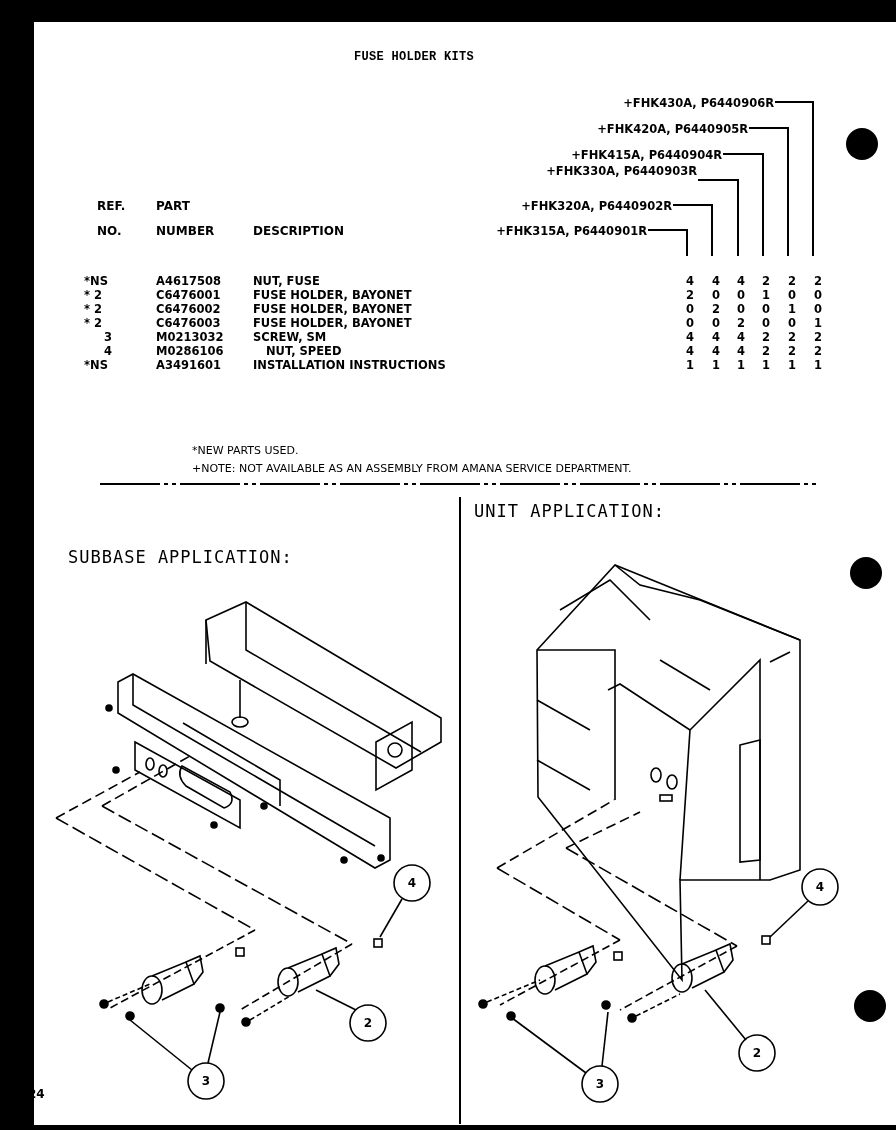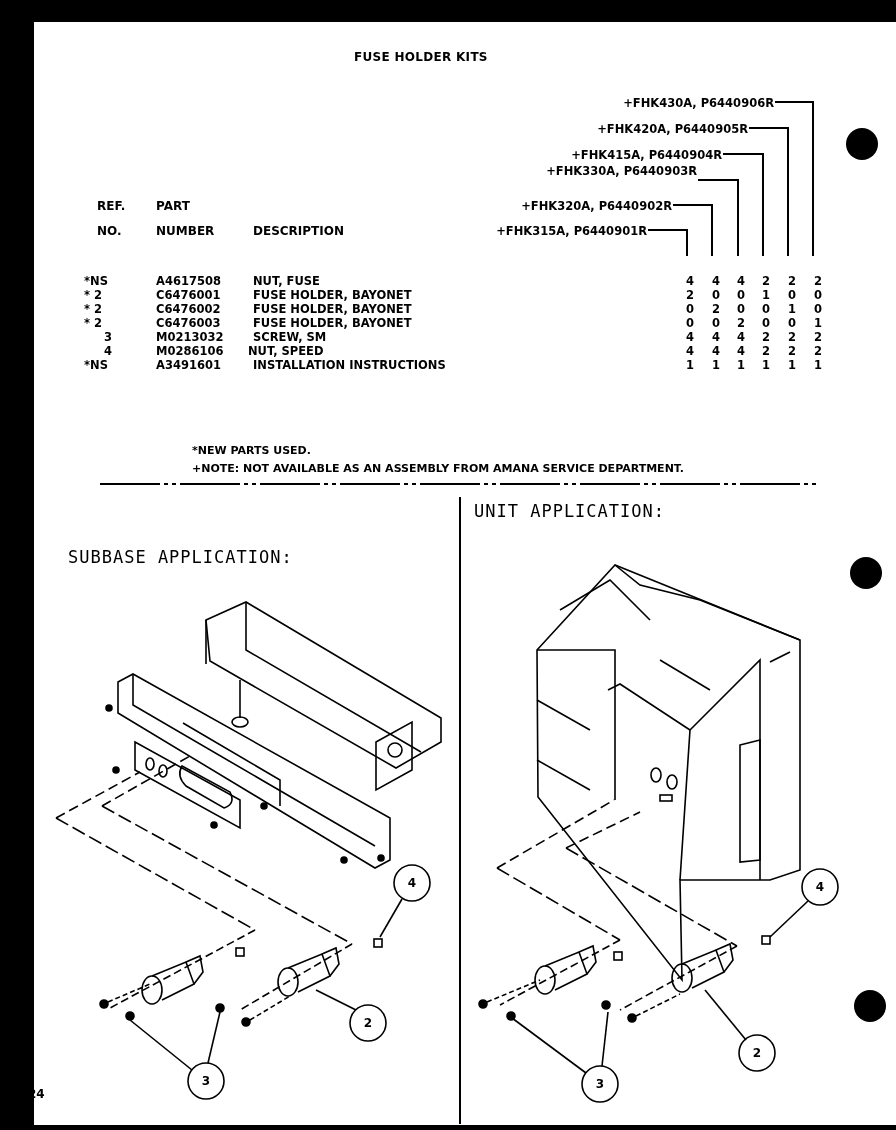--- a/index.html
+++ b/index.html
@@ -1,26 +1,26 @@
 <!DOCTYPE html>
 <html><head>
 <meta charset="utf-8">
 <style>
   html, body { margin:0; padding:0; }
   body { width:896px; height:1130px; background:#000; position:relative; overflow:hidden;
          font-family:"DejaVu Sans Mono", monospace; color:#000; }
   .page { position:absolute; left:34px; top:22px; width:862px; height:1103px; background:#fff; }
   .txt { position:absolute; font-family:"DejaVu Sans", sans-serif; font-weight:bold; font-size:11.5px; letter-spacing:0.3px; white-space:nowrap; }
-  .title { left:354px; top:50px; font-size:12px; }
+  .title { left:354px; top:50px; font-size:12px;font-family:Liberation Mono, monospace; }
   .kit { position:absolute; font-family:"DejaVu Sans", sans-serif; font-weight:bold; font-size:11.5px; white-space:nowrap; text-align:right; }
   .hdr { position:absolute; font-family:"DejaVu Sans", sans-serif; font-weight:bold; font-size:12px; white-space:nowrap; }
   .row { position:absolute; left:0; height:14px; font-family:"DejaVu Sans", sans-serif; font-weight:bold; font-size:11.5px; white-space:nowrap; }
   .row span { position:absolute; top:0; }
   .qty { position:absolute; width:12px; text-align:center; }
-  .note { position:absolute; font-family:"DejaVu Sans", sans-serif; font-weight:bold; font-size:11px; white-space:nowrap; }
+  .note { position:absolute; font-family:"DejaVu Sans", sans-serif; font-weight:normal; font-size:11px; white-space:nowrap; }
   .section { position:absolute; font-family:"DejaVu Sans Mono", monospace; font-size:17px; letter-spacing:1px; white-space:nowrap; }
   .dot { position:absolute; width:32px; height:32px; border-radius:50%; background:#000; }
   .pageno { position:absolute; left:28px; top:1087px; font-family:"DejaVu Sans", sans-serif; font-weight:bold; font-size:12px; }
   svg { position:absolute; left:0; top:0; }
 </style>
 </head>
 <body>
 
 <div class="page"></div>
 
@@ -91,21 +91,21 @@
     <span class="qty" style="left:684px">4</span>
     <span class="qty" style="left:710px">4</span>
     <span class="qty" style="left:735px">4</span>
     <span class="qty" style="left:760px">2</span>
     <span class="qty" style="left:786px">2</span>
     <span class="qty" style="left:812px">2</span>
   </div>
   <div class="row" style="top:344px;">
     <span style="left:104px">4</span>
     <span style="left:156px">M0286106</span>
-    <span style="left:248px">NUT, SPEED</span>
+    <span style="left:266px">NUT, SPEED</span>
     <span class="qty" style="left:684px">4</span>
     <span class="qty" style="left:710px">4</span>
     <span class="qty" style="left:735px">4</span>
     <span class="qty" style="left:760px">2</span>
     <span class="qty" style="left:786px">2</span>
     <span class="qty" style="left:812px">2</span>
   </div>
   <div class="row" style="top:358px;">
     <span style="left:84px">*NS</span>
     <span style="left:156px">A3491601</span>

